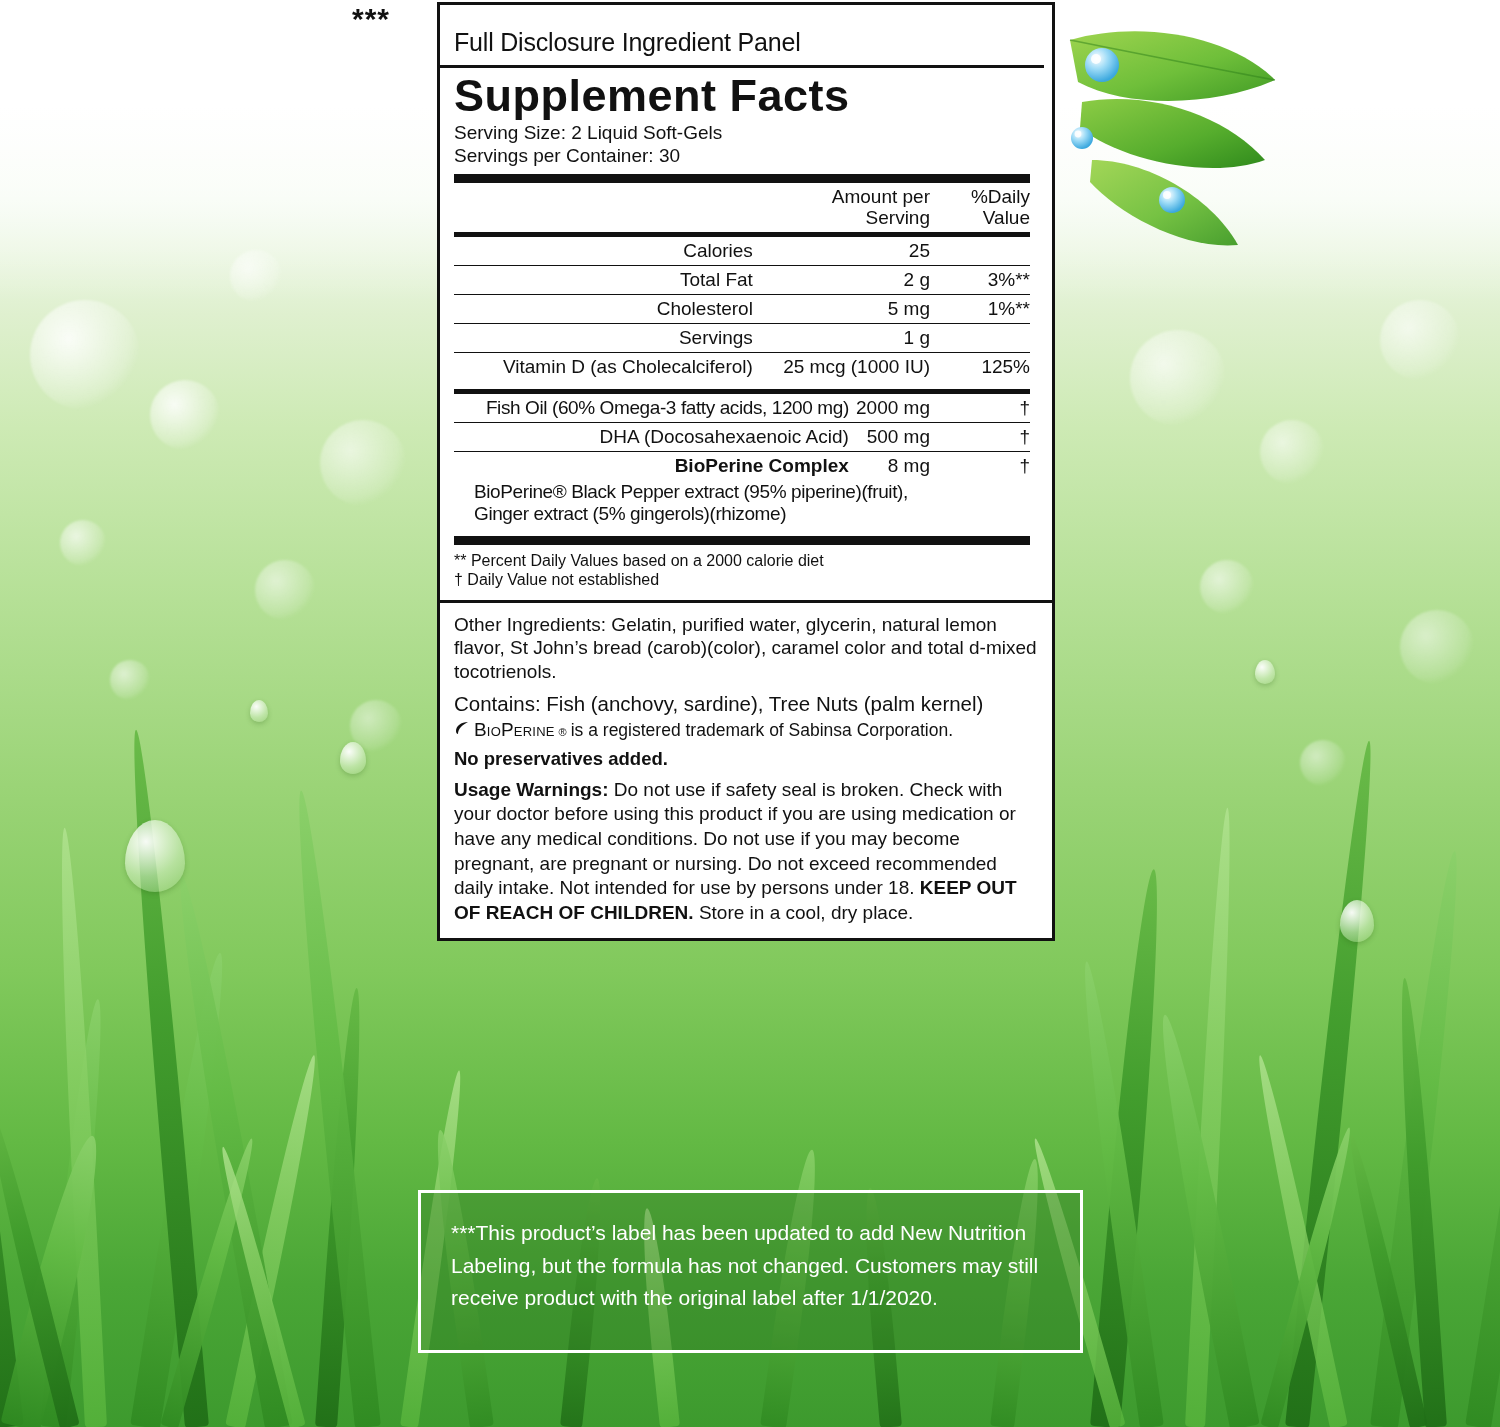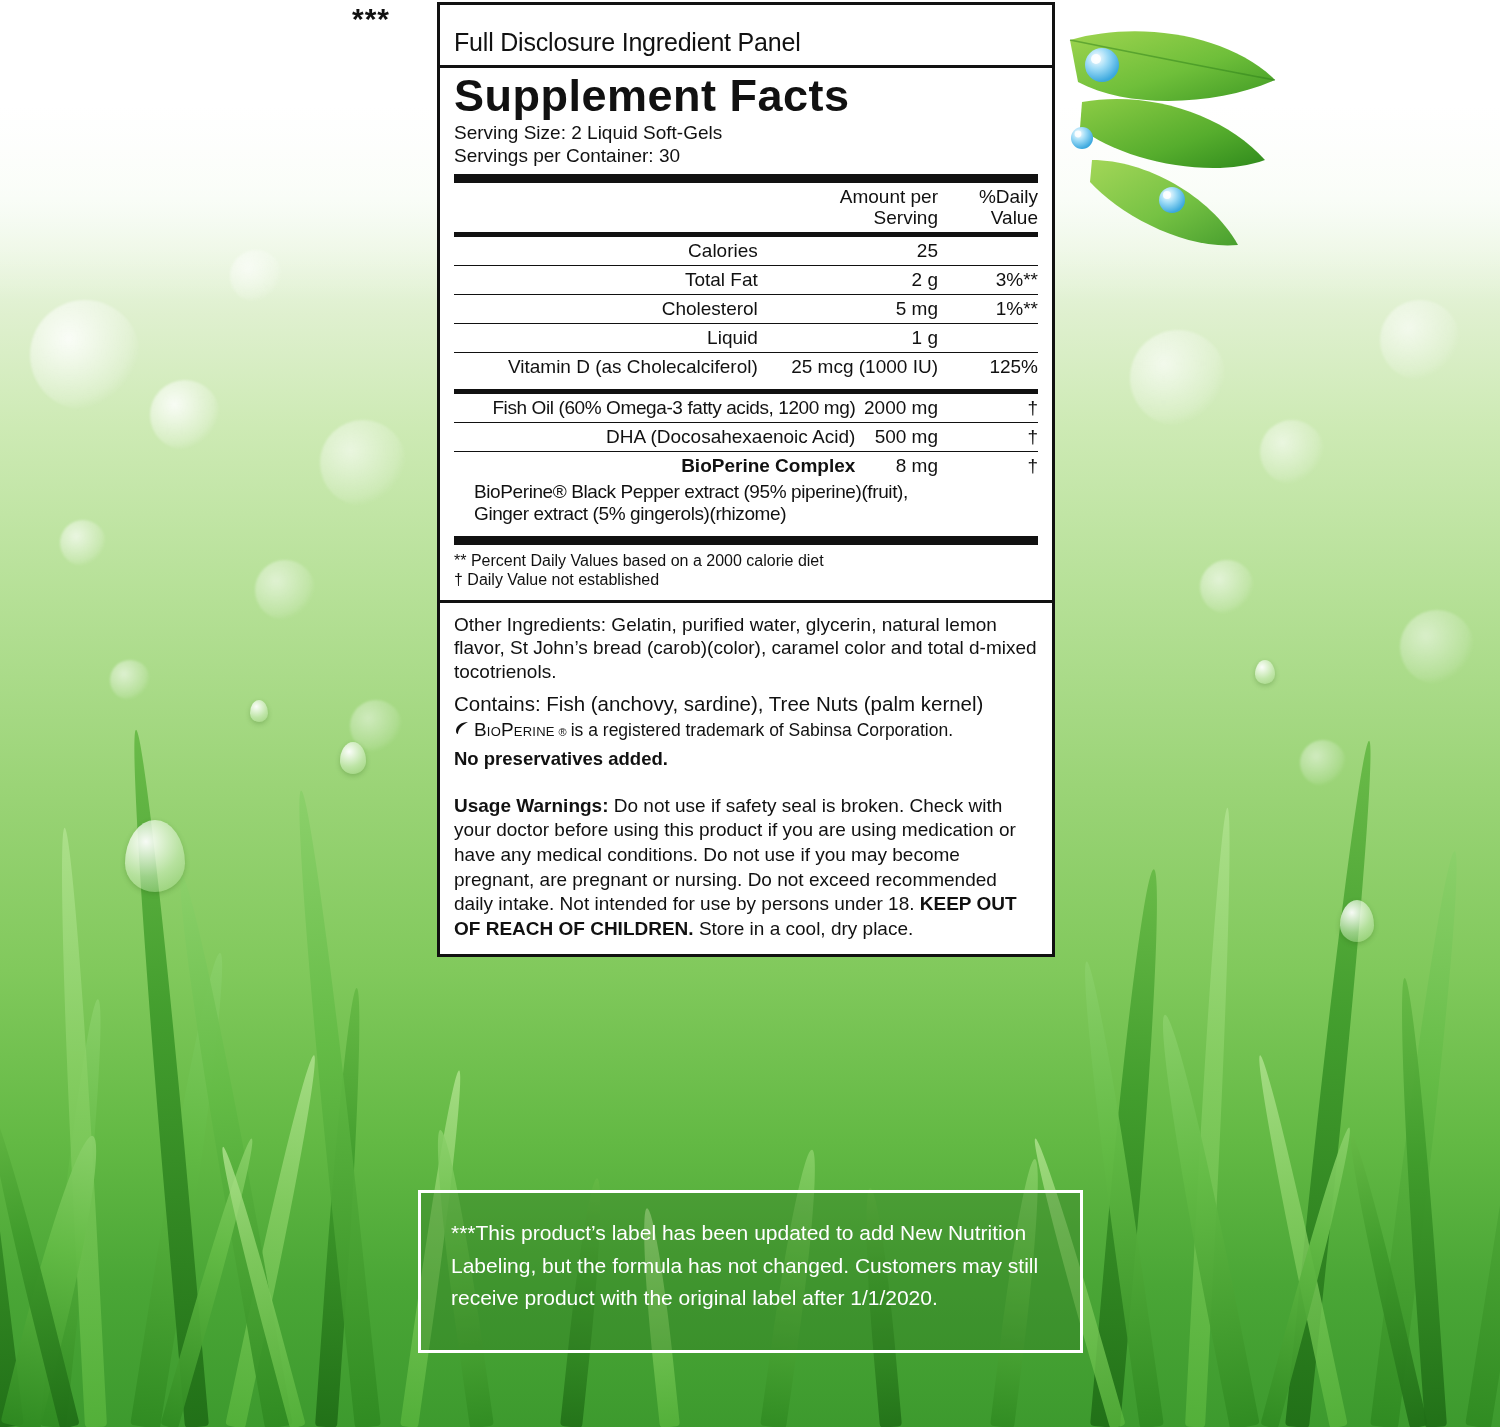--- a/index.html
+++ b/index.html
@@ -95,21 +95,21 @@
   }
   .panel-directions {
     font-size: 18.5px;
     margin-top: 4px;
     line-height: 1.15;
   }
   .panel-directions b { font-weight: 700; }
 
   .sf-block {
     border-top: 3px solid #111;
-    margin: 6px 0 0 0;
+    margin: 6px 8px 0 0;
     padding: 0 14px 8px 14px;
   }
   .sf-title {
     font-size: 45px;
     font-weight: 700;
     letter-spacing: 0.5px;
     line-height: 1.05;
     margin: 4px 0 2px 0;
     white-space: nowrap;
   }
@@ -150,21 +150,21 @@
     border-top: 3px solid #111;
     padding: 10px 14px 12px 14px;
     font-size: 19px;
     line-height: 1.22;
   }
   .other-ing { margin-bottom: 8px; }
   .contains { font-size: 20.5px; font-weight: 400; margin-bottom: 2px; }
   .trademark { font-size: 17.5px; margin-bottom: 7px; display: flex; align-items: baseline; gap: 4px; }
   .tm-leaf { display: inline-block; }
   .bioperine-word { font-variant: small-caps; font-size: 19px; letter-spacing: 0.2px; }
-  .nopres { font-size: 18.5px; font-weight: 700; margin-bottom: 23px; }
+  .nopres { font-size: 18.5px; font-weight: 700; margin-bottom: 7px; }
   .warnings { font-size: 19px; line-height: 1.30; }
   .warnings b { font-weight: 700; }
 
   
   .note-box {
     position: absolute;
     left: 418px; top: 1190px;
     width: 665px;
     height: 163px;
     border: 3px solid #ffffff;
@@ -320,21 +320,21 @@
         <td class="col-name">Total Fat</td>
         <td class="col-amt">2 g</td>
         <td class="col-dv">3%**</td>
       </tr>
       <tr class="row-line">
         <td class="col-name">Cholesterol</td>
         <td class="col-amt">5 mg</td>
         <td class="col-dv">1%**</td>
       </tr>
       <tr class="row-line">
-        <td class="col-name">Liquid</td>
+        <td class="col-name">Servings</td>
         <td class="col-amt">1 g</td>
         <td class="col-dv"></td>
       </tr>
       <tr>
         <td class="col-name">Vitamin D (as Cholecalciferol)</td>
         <td class="col-amt">25 mcg (1000 IU)</td>
         <td class="col-dv">125%</td>
       </tr>
     </tbody>
       </table>

